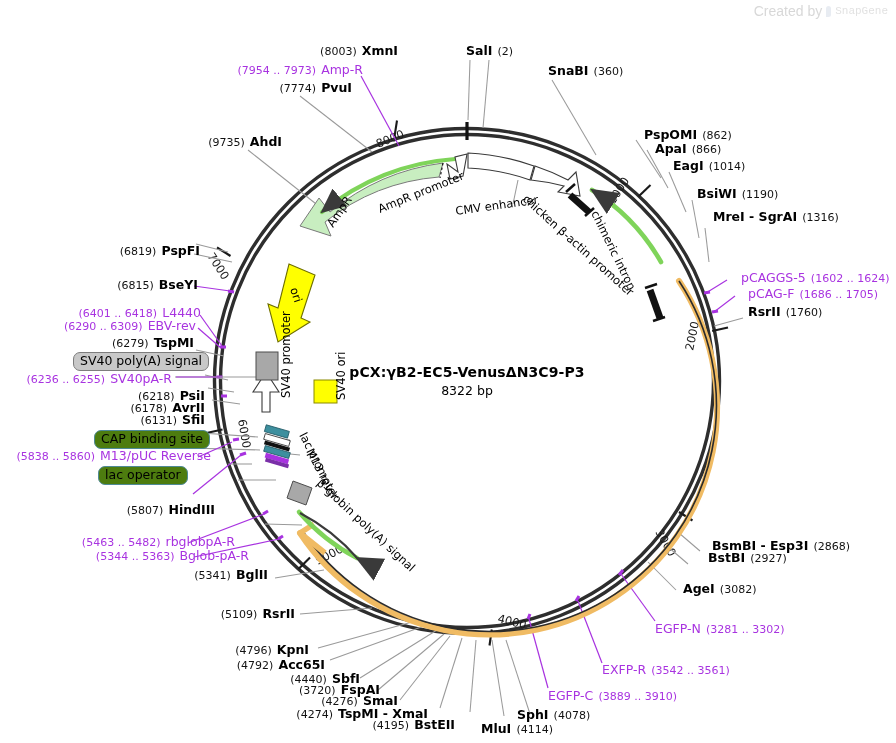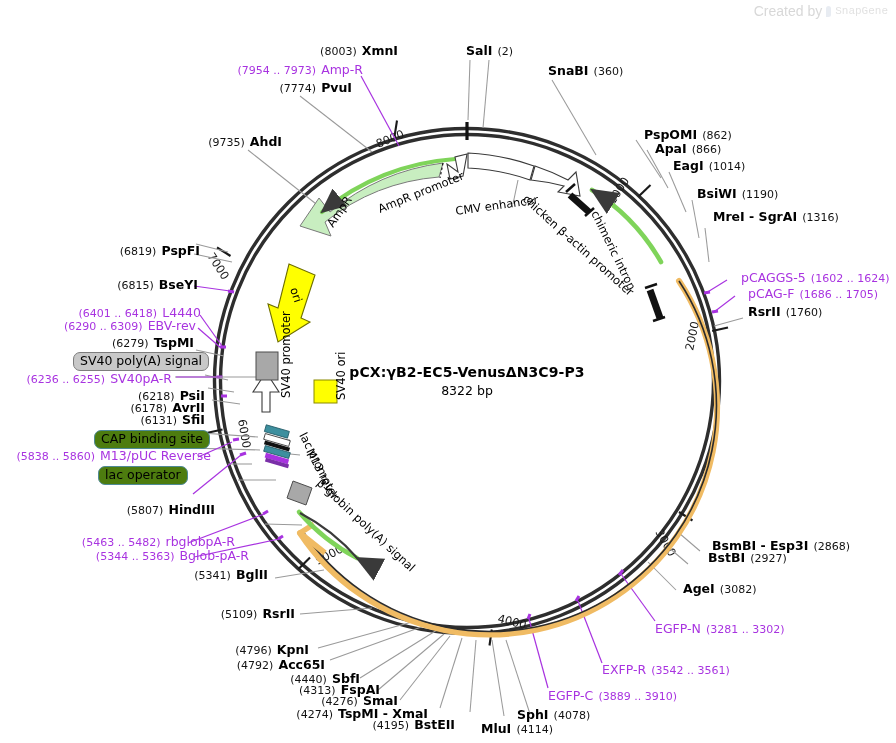--- a/index.html
+++ b/index.html
@@ -503,21 +503,21 @@
     <span class="enz-pos">(4274)</span>
     <span class="enz-name">TspMI  -  XmaI</span>
   </div>
 
   <div class="lbl left" style="left:398px; top:692px;">
     <span class="enz-pos">(4276)</span>
     <span class="enz-name">SmaI</span>
   </div>
 
   <div class="lbl left" style="left:380px; top:681px;">
-    <span class="enz-pos">(4313)</span>
+    <span class="enz-pos">(3720)</span>
     <span class="enz-name">FspAI</span>
   </div>
 
   <div class="lbl left" style="left:360px; top:670px;">
     <span class="enz-pos">(4440)</span>
     <span class="enz-name">SbfI</span>
   </div>
 
   <div class="lbl left" style="left:325px; top:656px;">
     <span class="enz-pos">(4792)</span>

